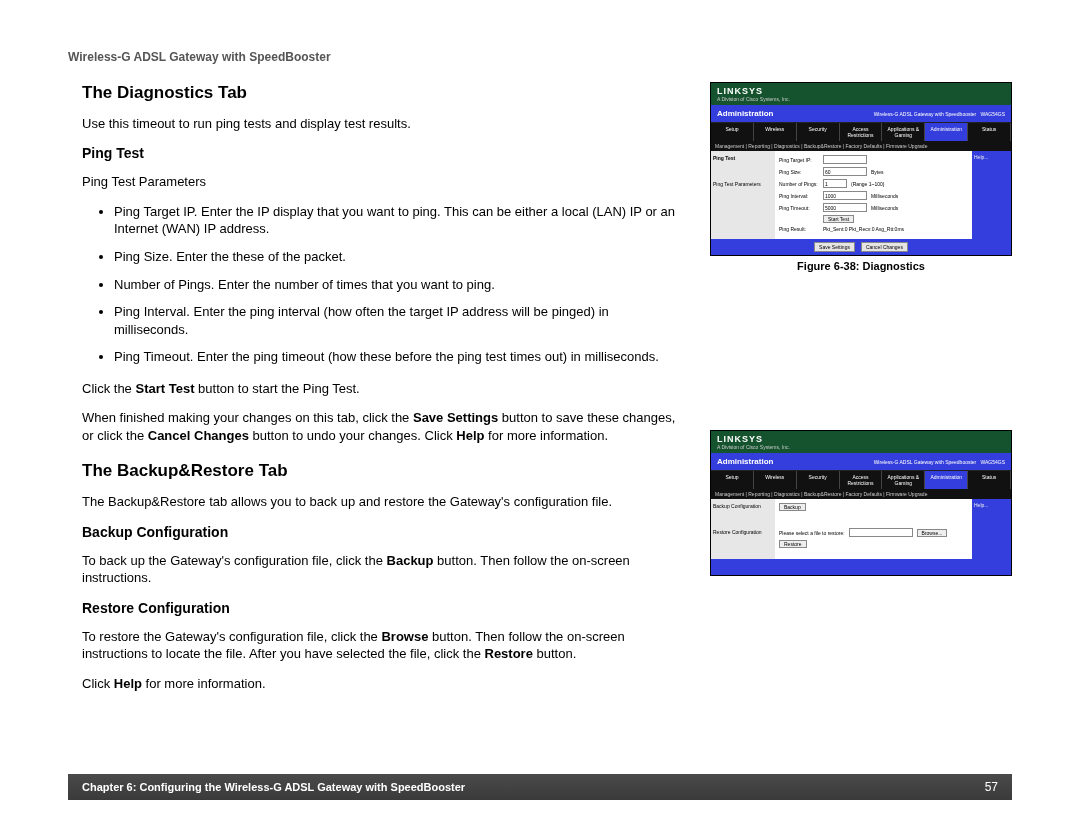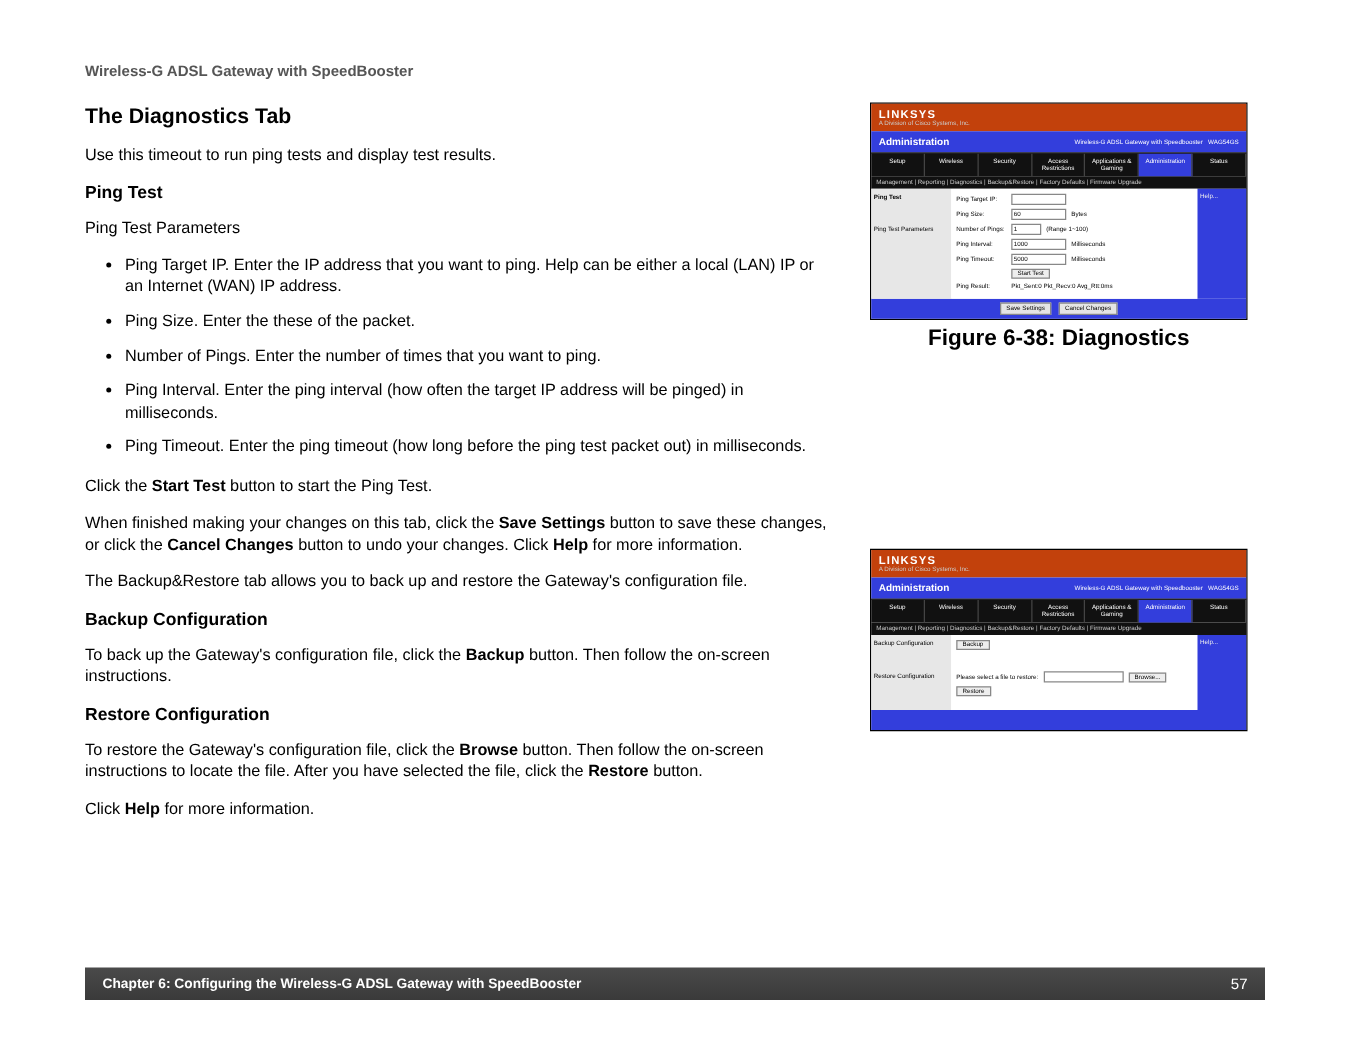--- a/index.html
+++ b/index.html
@@ -22,20 +22,21 @@
   }
   .page-header {
     font-weight: bold;
     font-size: 12px;
     color: #555;
     margin-bottom: 18px;
   }
   .content {
     display: flex;
     gap: 28px;
+    justify-content: flex-end;
   }
   .main-col {
     flex: 1 1 590px;
     max-width: 600px;
     font-size: 13px;
     line-height: 1.35;
   }
   .side-col {
     flex: 0 0 300px;
   }
@@ -70,35 +71,35 @@
     font-size: 11px;
     padding: 6px 14px;
     display: flex;
     justify-content: space-between;
     align-items: flex-start;
   }
   .footer .left { line-height: 1.3; }
   .footer .pg { font-size: 12px; }
   .fig-caption {
     font-weight: bold;
-    font-size: 18px;
+    font-size: 11px;
     text-align: center;
     margin-top: 4px;
   }
   .fig-box { margin-bottom: 28px; }
 
   
   .panel {
     width: 300px;
     border: 1px solid #000;
     background: #fff;
     font-size: 6px;
   }
   .panel .topbar {
-    background: #c2410c;
+    background: #14532d;
     color: #fff;
     padding: 3px 6px;
     display:flex;
     flex-direction:column;
   }
   .panel .topbar .logo { font-weight:bold; font-size:9px; letter-spacing:1px; }
   .panel .topbar .sub { font-size:5px; color:#ccc; }
   .panel .titlebar {
     background:#333edc;
     color:#fff;
@@ -181,33 +182,34 @@
   <div class="page-header">Wireless-G ADSL Gateway with SpeedBooster</div>
 
   <div class="content">
     <div class="main-col">
       <h2 class="section-title">The Diagnostics Tab</h2>
       <p>Use this timeout to run ping tests and display test results.</p>
 
       <div class="subhead">Ping Test</div>
       <p>Ping Test Parameters</p>
       <ul class="bullets">
-        <li>Ping Target IP. Enter the IP address that you want to ping. Help can be either a local (LAN) IP or an Internet (WAN) IP address.</li>
+        <li>Ping Target IP. Enter the IP display that you want to ping. This can be either a local (LAN) IP or an Internet (WAN) IP address.</li>
         <li>Ping Size. Enter the these of the packet.</li>
         <li>Number of Pings. Enter the number of times that you want to ping.</li>
         <li>Ping Interval. Enter the ping interval (how often the target IP address will be pinged) in milliseconds.</li>
-        <li>Ping Timeout. Enter the ping timeout (how long before the ping test packet out) in milliseconds.</li>
+        <li>Ping Timeout. Enter the ping timeout (how these before the ping test times out) in milliseconds.</li>
       </ul>
       <p>
         <span>Click the </span><span class="bold">Start Test</span><span> button to start the Ping Test.</span>
       </p>
       <p>
         <span>When finished making your changes on this tab, click the </span><span class="bold">Save Settings</span><span> button to save these changes, or click the </span><span class="bold">Cancel Changes</span><span> button to undo your changes. Click </span><span class="bold">Help</span><span> for more information.</span>
       </p>
 
+      <h2 class="section-title" style="margin-top:16px;">The Backup&amp;Restore Tab</h2>
       <p>The Backup&amp;Restore tab allows you to back up and restore the Gateway's configuration file.</p>
 
       <div class="subhead">Backup Configuration</div>
       <p>
         <span>To back up the Gateway's configuration file, click the </span><span class="bold">Backup</span><span> button. Then follow the on-screen instructions.</span>
       </p>
 
       <div class="subhead">Restore Configuration</div>
       <p>
         <span>To restore the Gateway's configuration file, click the </span><span class="bold">Browse</span><span> button. Then follow the on-screen instructions to locate the file. After you have selected the file, click the </span><span class="bold">Restore</span><span> button.</span>

